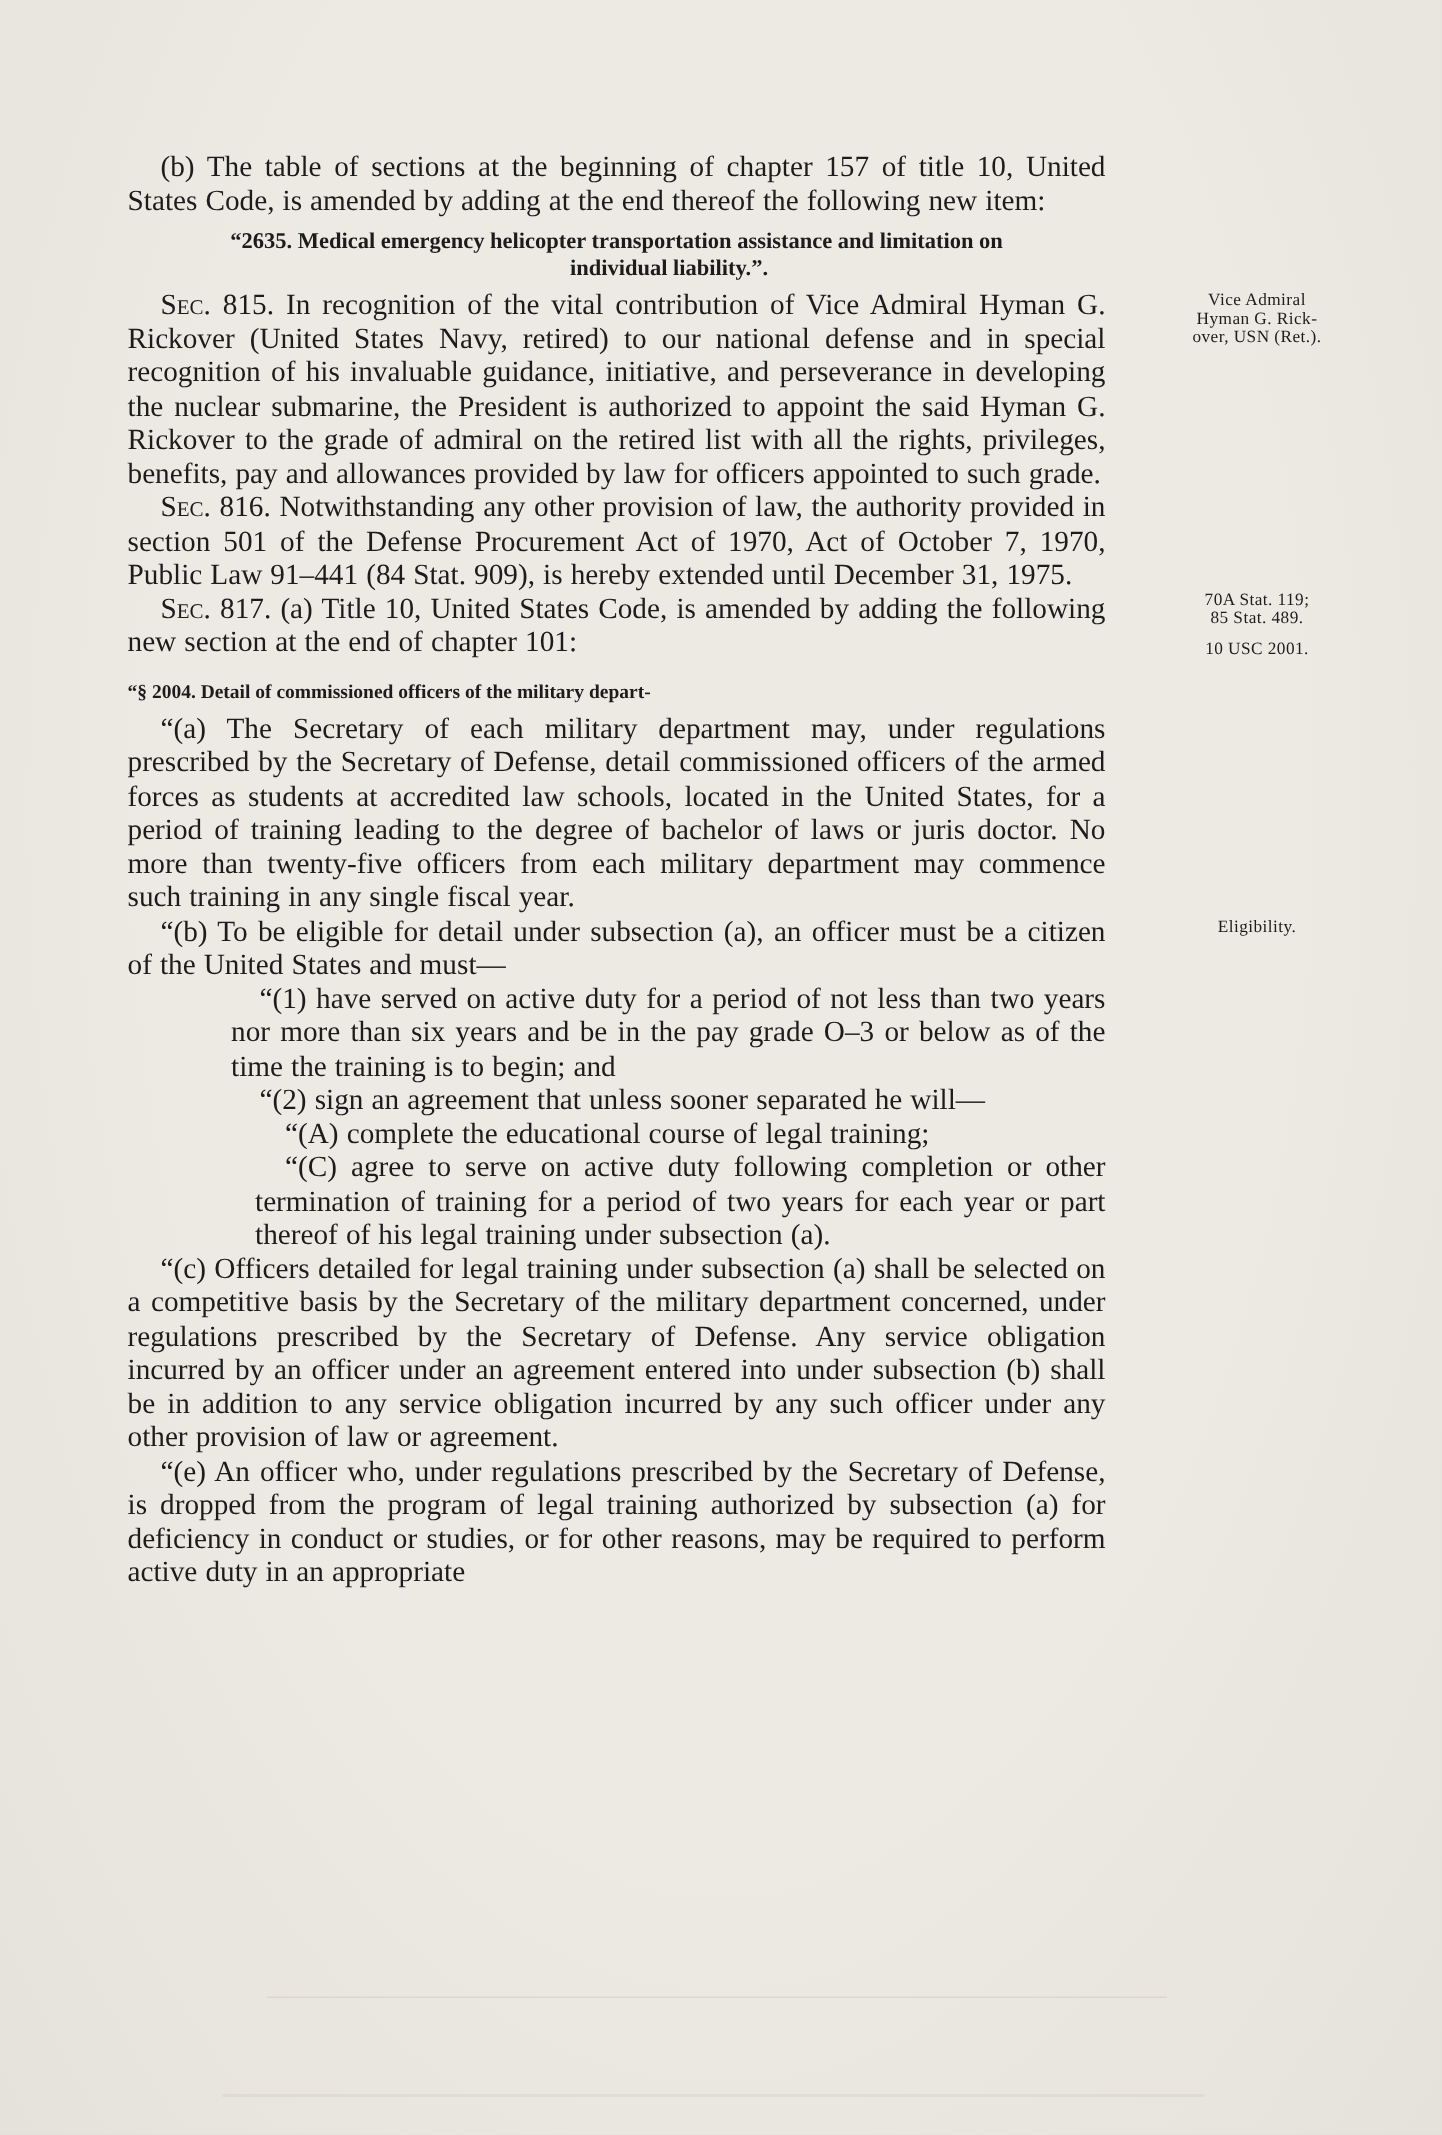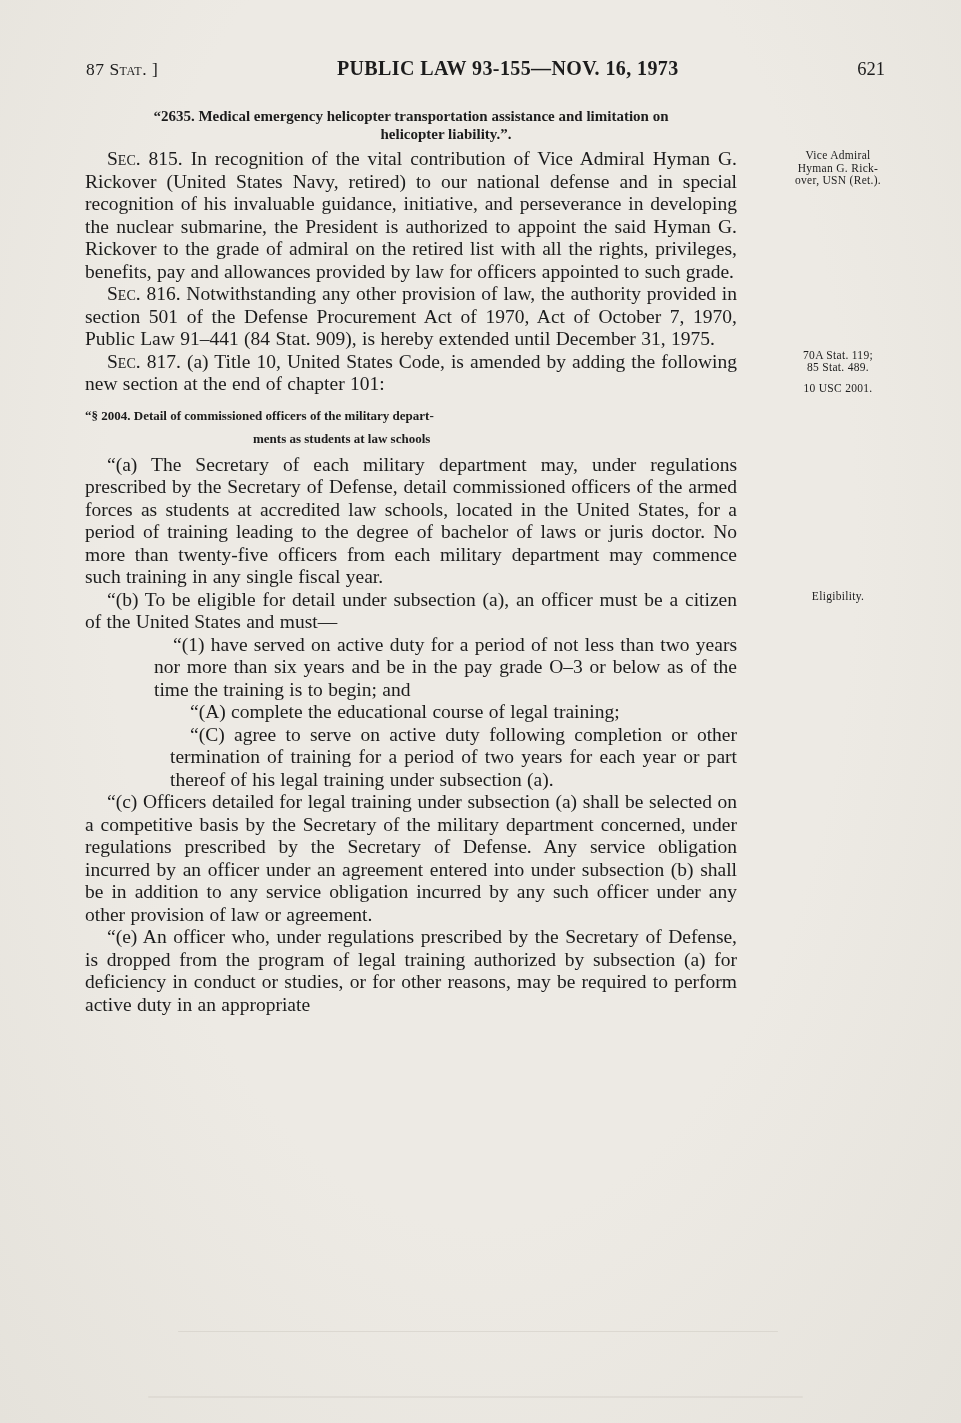--- a/index.html
+++ b/index.html
@@ -89,63 +89,59 @@
     border-radius: 2px;
   }
   .artifact-1 { top: 1331px; left: 178px; width: 600px; height: 1px; }
   .artifact-2 { top: 1396px; left: 148px; width: 655px; height: 2px; opacity: 0.3; }
 </style>
 </head>
 <body>
 
 <div class="page">
 
-  <header class="page-header">
-    <span class="hdr-left sc">87 Stat. ]</span>
-    <span class="hdr-center">PUBLIC LAW 93-155—NOV. 16, 1973</span>
-    <span class="hdr-right">621</span>
-  </header>
 
   <main class="text-col">
 
+    <p class="para indent">(b) The table of sections at the beginning of chapter 157 of title 10, United States Code, is amended by adding at the end thereof the following new item:</p>
 
     <div class="small-item">
       <div class="line1">“2635. Medical emergency helicopter transportation assistance and limitation on</div>
-      <div class="line2">helicopter liability.”.</div>
+      <div class="line2">individual liability.”.</div>
     </div>
 
     <div class="para-wrap">
       <p class="para indent"><span class="sc">Sec. 815.</span> <span>In recognition of the vital contribution of Vice Admiral Hyman G. Rickover (United States Navy, retired) to our national defense and in special recognition of his invaluable guidance, initiative, and perseverance in developing the nuclear submarine, the President is authorized to appoint the said Hyman G. Rickover to the grade of admiral on the retired list with all the rights, privileges, benefits, pay and allowances provided by law for officers appointed to such grade.</span></p>
       <div class="margin-note mn-top">Vice Admiral
 Hyman G. Rick-
 over, USN (Ret.).</div>
     </div>
 
     <p class="para indent"><span class="sc">Sec. 816.</span> <span>Notwithstanding any other provision of law, the authority provided in section 501 of the Defense Procurement Act of 1970, Act of October 7, 1970, Public Law 91–441 (84 Stat. 909), is hereby extended until December 31, 1975.</span></p>
 
     <div class="para-wrap">
       <p class="para indent"><span class="sc">Sec. 817.</span> <span>(a) Title 10, United States Code, is amended by adding the following new section at the end of chapter 101:</span></p>
       <div class="margin-note" style="top:-2px">70A Stat. 119;
 85 Stat. 489.</div>
       <div class="margin-note" style="top:31px">10 USC 2001.</div>
     </div>
 
     <div class="heading2004">
       <div class="line1">“§ 2004. Detail of commissioned officers of the military depart-</div>
-      <div class="line2">ments as students at law schools</div>
     </div>
 
     <p class="para indent">“(a) The Secretary of each military department may, under regulations prescribed by the Secretary of Defense, detail commissioned officers of the armed forces as students at accredited law schools, located in the United States, for a period of training leading to the degree of bachelor of laws or juris doctor. No more than twenty-five officers from each military department may commence such training in any single fiscal year.</p>
 
     <div class="para-wrap">
       <p class="para indent">“(b) To be eligible for detail under subsection (a), an officer must be a citizen of the United States and must—</p>
       <div class="margin-note mn-top">Eligibility.</div>
     </div>
 
     <p class="para item-l1">“(1) have served on active duty for a period of not less than two years nor more than six years and be in the pay grade O–3 or below as of the time the training is to begin; and</p>
+    <p class="para item-l1">“(2) sign an agreement that unless sooner separated he will—</p>
     <p class="para item-l2">“(A) complete the educational course of legal training;</p>
     <p class="para item-l2">“(C) agree to serve on active duty following completion or other termination of training for a period of two years for each year or part thereof of his legal training under subsection (a).</p>
 
     <p class="para indent">“(c) Officers detailed for legal training under subsection (a) shall be selected on a competitive basis by the Secretary of the military department concerned, under regulations prescribed by the Secretary of Defense. Any service obligation incurred by an officer under an agreement entered into under subsection (b) shall be in addition to any service obligation incurred by any such officer under any other provision of law or agreement.</p>
 
 
     <p class="para indent">“(e) An officer who, under regulations prescribed by the Secretary of Defense, is dropped from the program of legal training authorized by subsection (a) for deficiency in conduct or studies, or for other reasons, may be required to perform active duty in an appropriate</p>
 
   </main>
 

